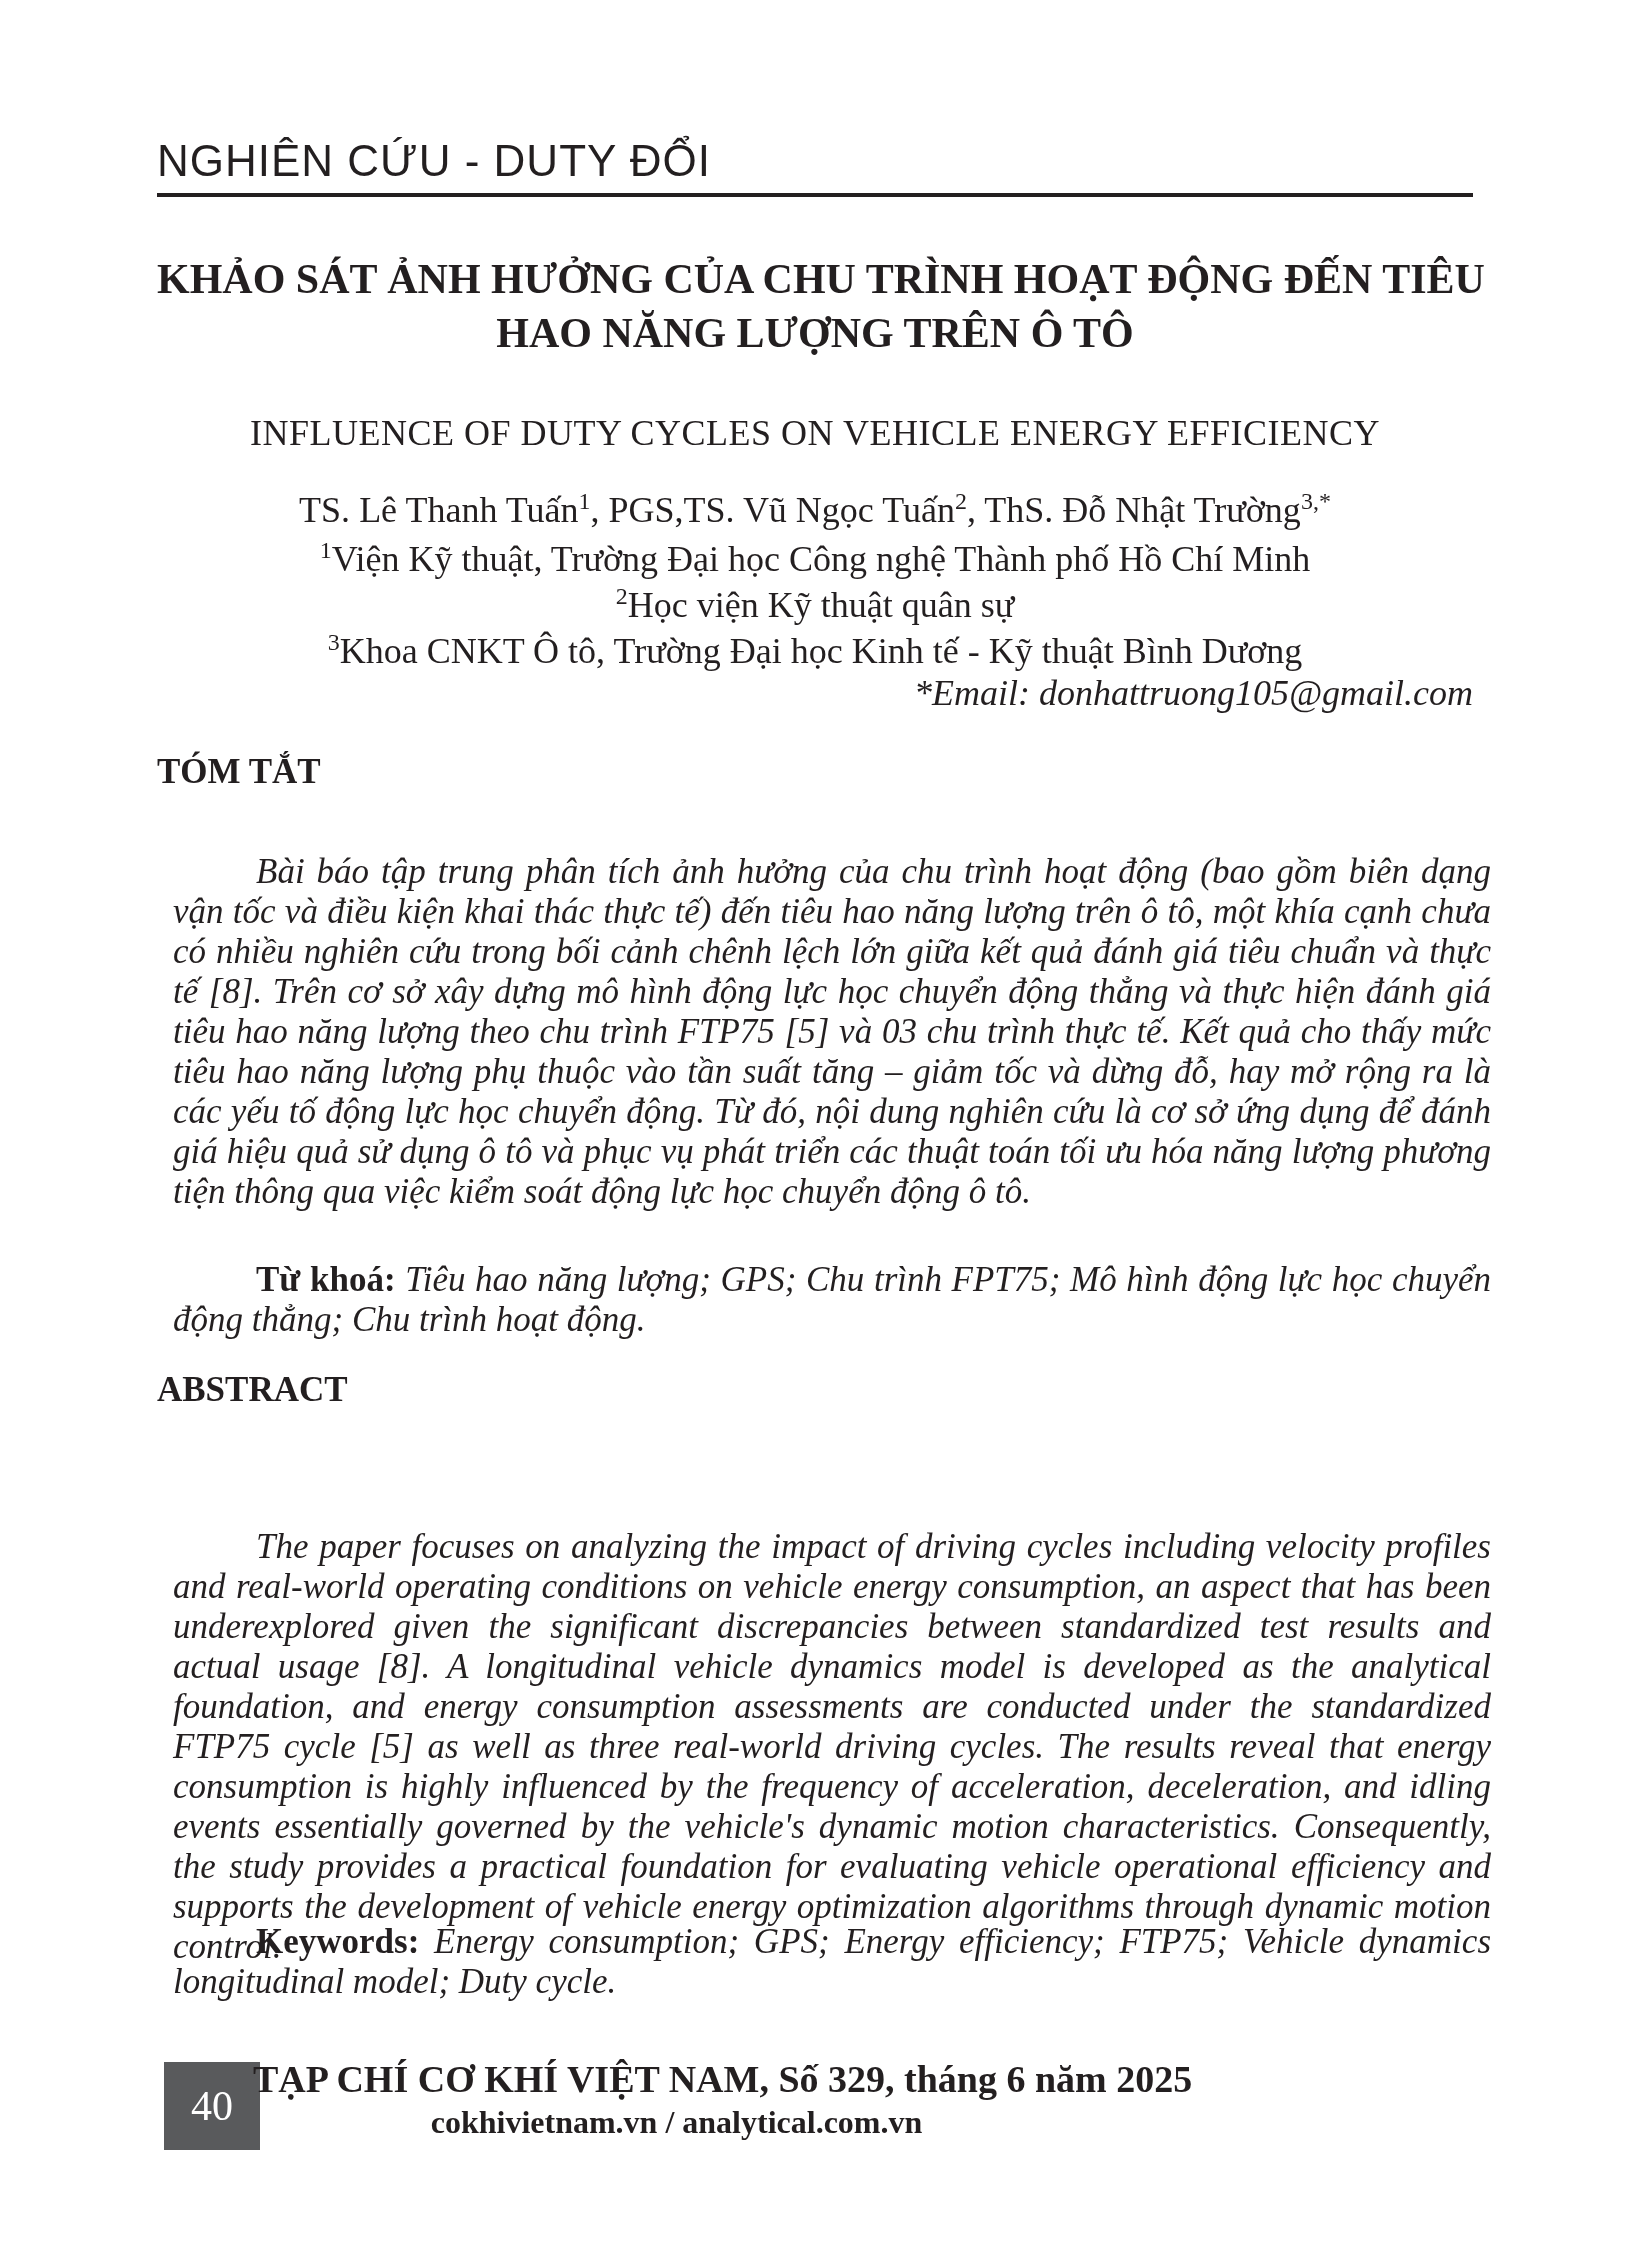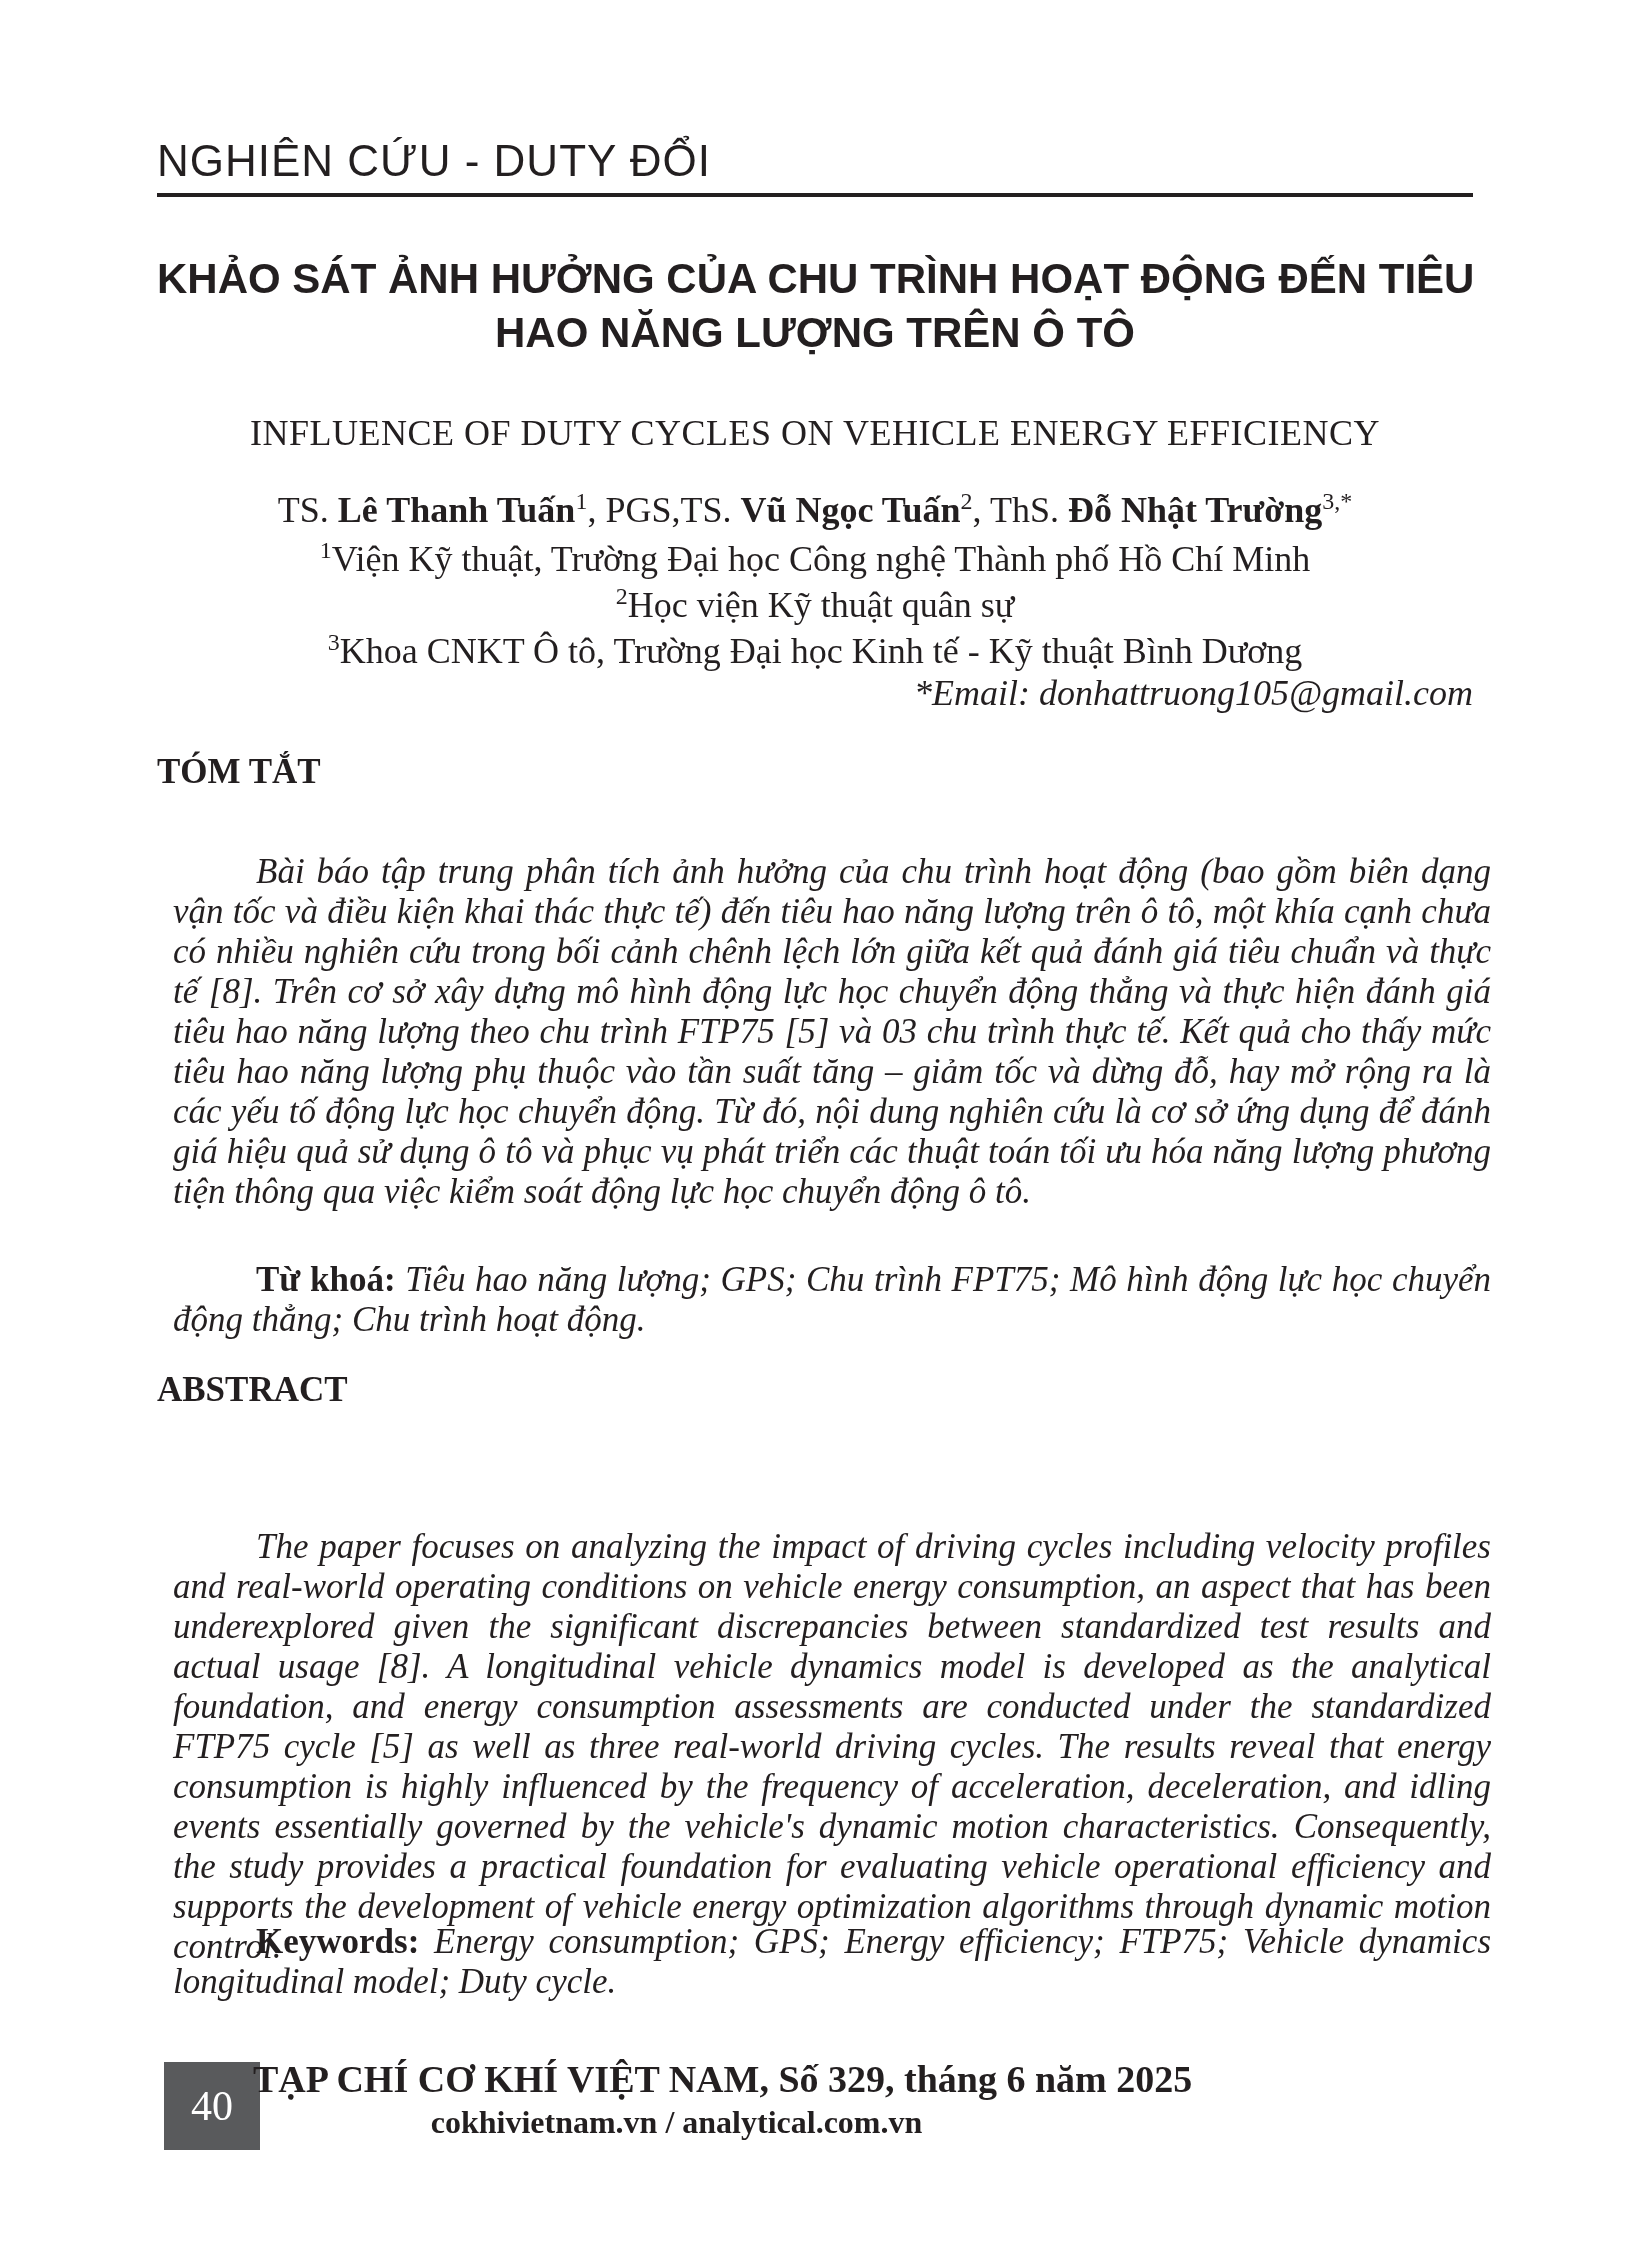--- a/index.html
+++ b/index.html
@@ -24,32 +24,32 @@
     left: 157px; top: 193px; width: 1316px; height: 4px;
     background: #231f20;
   }
   
   .title-vn {
     left: 157px; top: 252px; width: 1316px;
     font-family: "Liberation Sans", sans-serif;
     font-weight: bold; font-size: 42px; line-height: 54px;
     text-align: center;
   }
-  .title-vn div { white-space: nowrap; }
+  .title-vn div { white-space: nowrap; font-family: Liberation Serif, serif; }
   .title-en {
     left: 157px; top: 412px; width: 1316px;
     font-size: 36px; letter-spacing: 0.5px;
     text-align: center; white-space: nowrap;
   }
   
   .authors {
     left: 157px; top: 489px; width: 1316px;
     font-size: 36px; text-align: center; white-space: nowrap;
   }
-  .authors b { font-weight: bold; margin-top: 28px; }
+  .authors b { font-weight: normal; margin-top: 28px; }
   sup { font-size: 24px; vertical-align: super; line-height: 0; }
   .affiliations {
     left: 157px; top: 536px; width: 1316px;
     font-size: 36px; line-height: 46px; text-align: center;
   }
   .email-line {
     left: 157px; top: 672px; width: 1316px;
     font-size: 36px; font-style: italic; text-align: right;
   }
   

